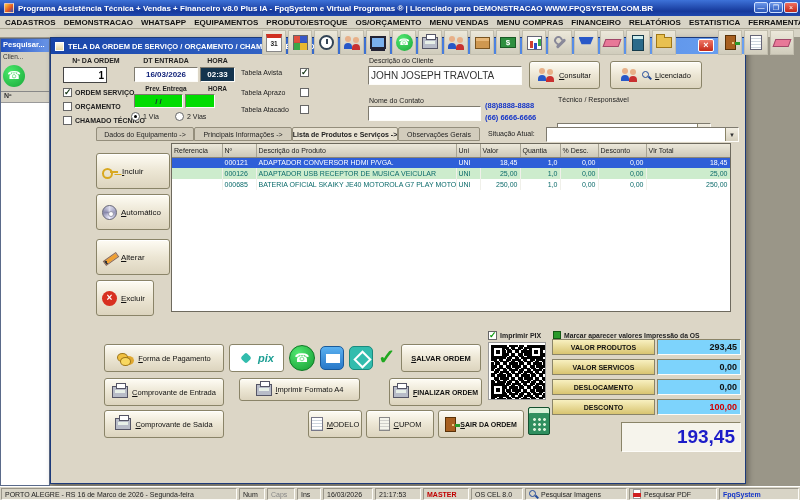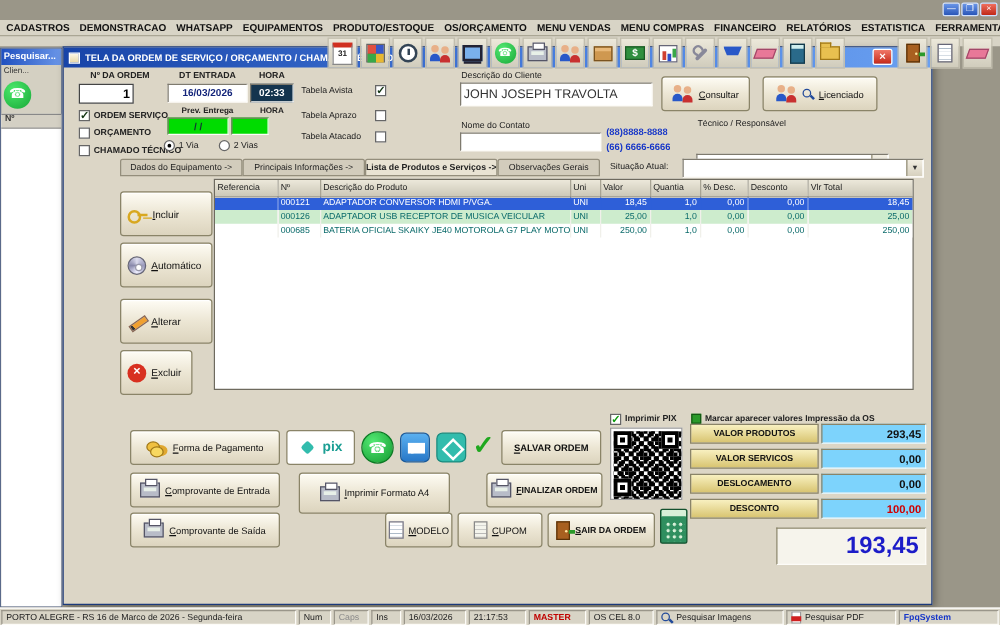--- a/index.html
+++ b/index.html
@@ -102,21 +102,21 @@
 .i-disc::after{content:"";position:absolute;left:5px;top:5px;width:4px;height:4px;border-radius:50%;background:#fff;border:1px solid #99a}
 .i-pencil{width:15px;height:15px;position:relative;flex:0 0 auto}
 .i-pencil::before{content:"";position:absolute;left:1px;top:6px;width:14px;height:4px;background:linear-gradient(90deg,#333 15%,#f0a030 15%);transform:rotate(-35deg);border:1px solid #865}
 .i-del{width:15px;height:15px;border-radius:50%;background:#d83020;color:#fff;text-align:center;line-height:13px;font-size:10px;font-weight:bold;flex:0 0 auto}
 .i-del::after{content:"×"}
 .i-coins{width:17px;height:14px;position:relative;flex:0 0 auto}
 .i-coins::before{content:"";position:absolute;left:0;top:2px;width:9px;height:7px;border-radius:50%;background:#f0c040;border:1px solid #a07818;box-shadow:6px 3px 0 #e0a830}
 .i-coins::after{content:"";position:absolute;left:3px;top:6px;width:9px;height:7px;border-radius:50%;background:#f8d860;border:1px solid #a07818}
 .pixlogo{width:15px;height:15px;position:relative;display:inline-block;flex:0 0 auto}
 .pixlogo::before{content:"";position:absolute;left:3px;top:3px;width:8px;height:8px;background:#32bcad;transform:rotate(45deg);border-radius:2px}
-.pixtext{font-size:11px;font-weight:bold;color:#1b9e93;}
+.pixtext{font-size:11px;font-weight:bold;color:#1b9e93;font-style:italic}
 .wa-btn{position:absolute;width:26px;height:26px;border-radius:50%;background:radial-gradient(circle at 35% 30%,#52e872,#139a30);color:#fff;font-size:12px;line-height:25px;text-align:center;border:1px solid #0c7a24}
 .wa-btn::after{content:"☎"}
 .msg-btn{position:absolute;width:24px;height:24px;border-radius:5px;background:linear-gradient(#5ab0f0,#2878c8);border:1px solid #1a5a9a}
 .msg-btn::after{content:"";position:absolute;left:5px;top:7px;width:14px;height:9px;background:#fff;clip-path:polygon(0 0,100% 0,100% 100%,35% 100%,20% 130%,20% 100%,0 100%)}
 .pixsq-btn{position:absolute;width:24px;height:24px;border-radius:5px;background:#32bcad;border:1px solid #1a8a7e}
 .pixsq-btn::after{content:"";position:absolute;left:6px;top:6px;width:9px;height:9px;border:2px solid #fff;transform:rotate(45deg)}
 .bigcheck{position:absolute;width:22px;height:24px;color:#1fa81f;font-size:21px;font-weight:bold;line-height:22px}
 .bigcheck::after{content:"✓"}
 .i-pdf{width:13px;height:15px;background:#fff;border:1px solid #888;position:relative;flex:0 0 auto}
 .i-pdf::before{content:"";position:absolute;left:-2px;top:4px;width:16px;height:6px;background:#d02020}
@@ -145,20 +145,24 @@
 
 
 .statusbar{position:absolute;left:0;top:486px;width:800px;height:14px;background:#d8d4c6;border-top:1px solid #fff;z-index:40}
 .seg{position:absolute;top:1px;height:12px;border:1px solid;border-color:#9a968a #fdfcf8 #fdfcf8 #9a968a;font-size:7px;display:flex;align-items:center;gap:3px;padding:0 3px;white-space:nowrap;overflow:hidden;color:#222}
 </style>
 </head>
 <body>
 
 <div id="screen">
 
+  <div class="titlebar">
+    <span class="appicon"></span>
+    <span>Programa Assistência Técnica + Vendas + Financeiro v8.0 Plus IA - FpqSystem e Virtual Programas ® | Licenciado para DEMONSTRACAO WWW.FPQSYSTEM.COM.BR</span>
+  </div>
   <div class="winctl">
     <span class="wbtn">—</span>
     <span class="wbtn">❒</span>
     <span class="wbtn close">×</span>
   </div>
 
   <div class="menubar">
     <span>CADASTROS</span>
     <span>DEMONSTRACAO</span>
     <span>WHATSAPP</span>
@@ -432,21 +436,21 @@
       <div class="pixsq-btn" style="left:298px;top:292px"></div>
       <div class="bigcheck" style="left:327px;top:292px"></div>
       <div class="btn" style="left:350px;top:290px;width:80px;height:28px;font-weight:bold">
         <span class="bl">SALVAR ORDEM</span>
       </div>
 
       <div class="btn" style="left:53px;top:324px;width:120px;height:28px">
         <span class="i-prn"></span>
         <span class="bl">Comprovante de Entrada</span>
       </div>
-      <div class="btn" style="left:188px;top:324px;width:121px;height:33px">
+      <div class="btn" style="left:188px;top:324px;width:121px;height:23px">
         <span class="i-prn"></span>
         <span class="bl">Imprimir Formato A4</span>
       </div>
       <div class="btn" style="left:338px;top:324px;width:93px;height:28px;font-weight:bold;font-size:7px">
         <span class="i-prn"></span>
         <span class="bl">FINALIZAR ORDEM</span>
       </div>
 
       <div class="btn" style="left:53px;top:356px;width:120px;height:28px">
         <span class="i-prn"></span>

